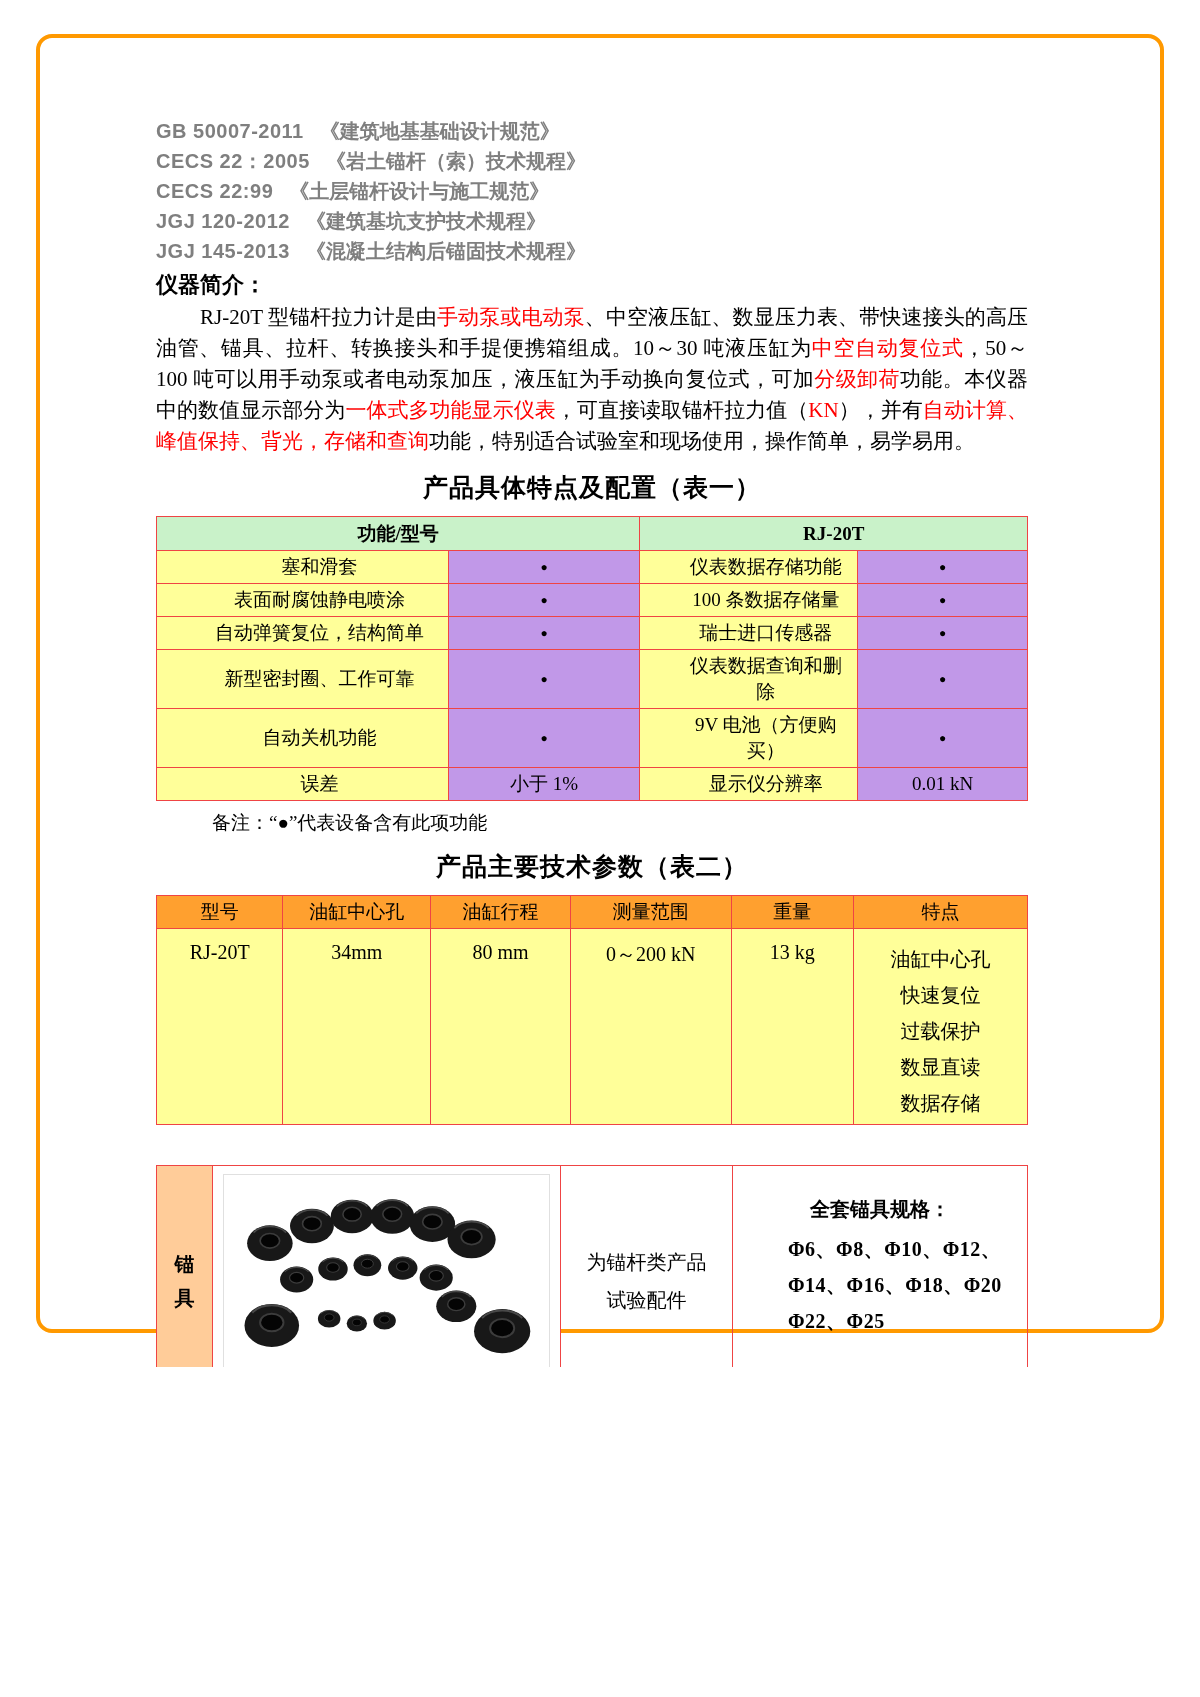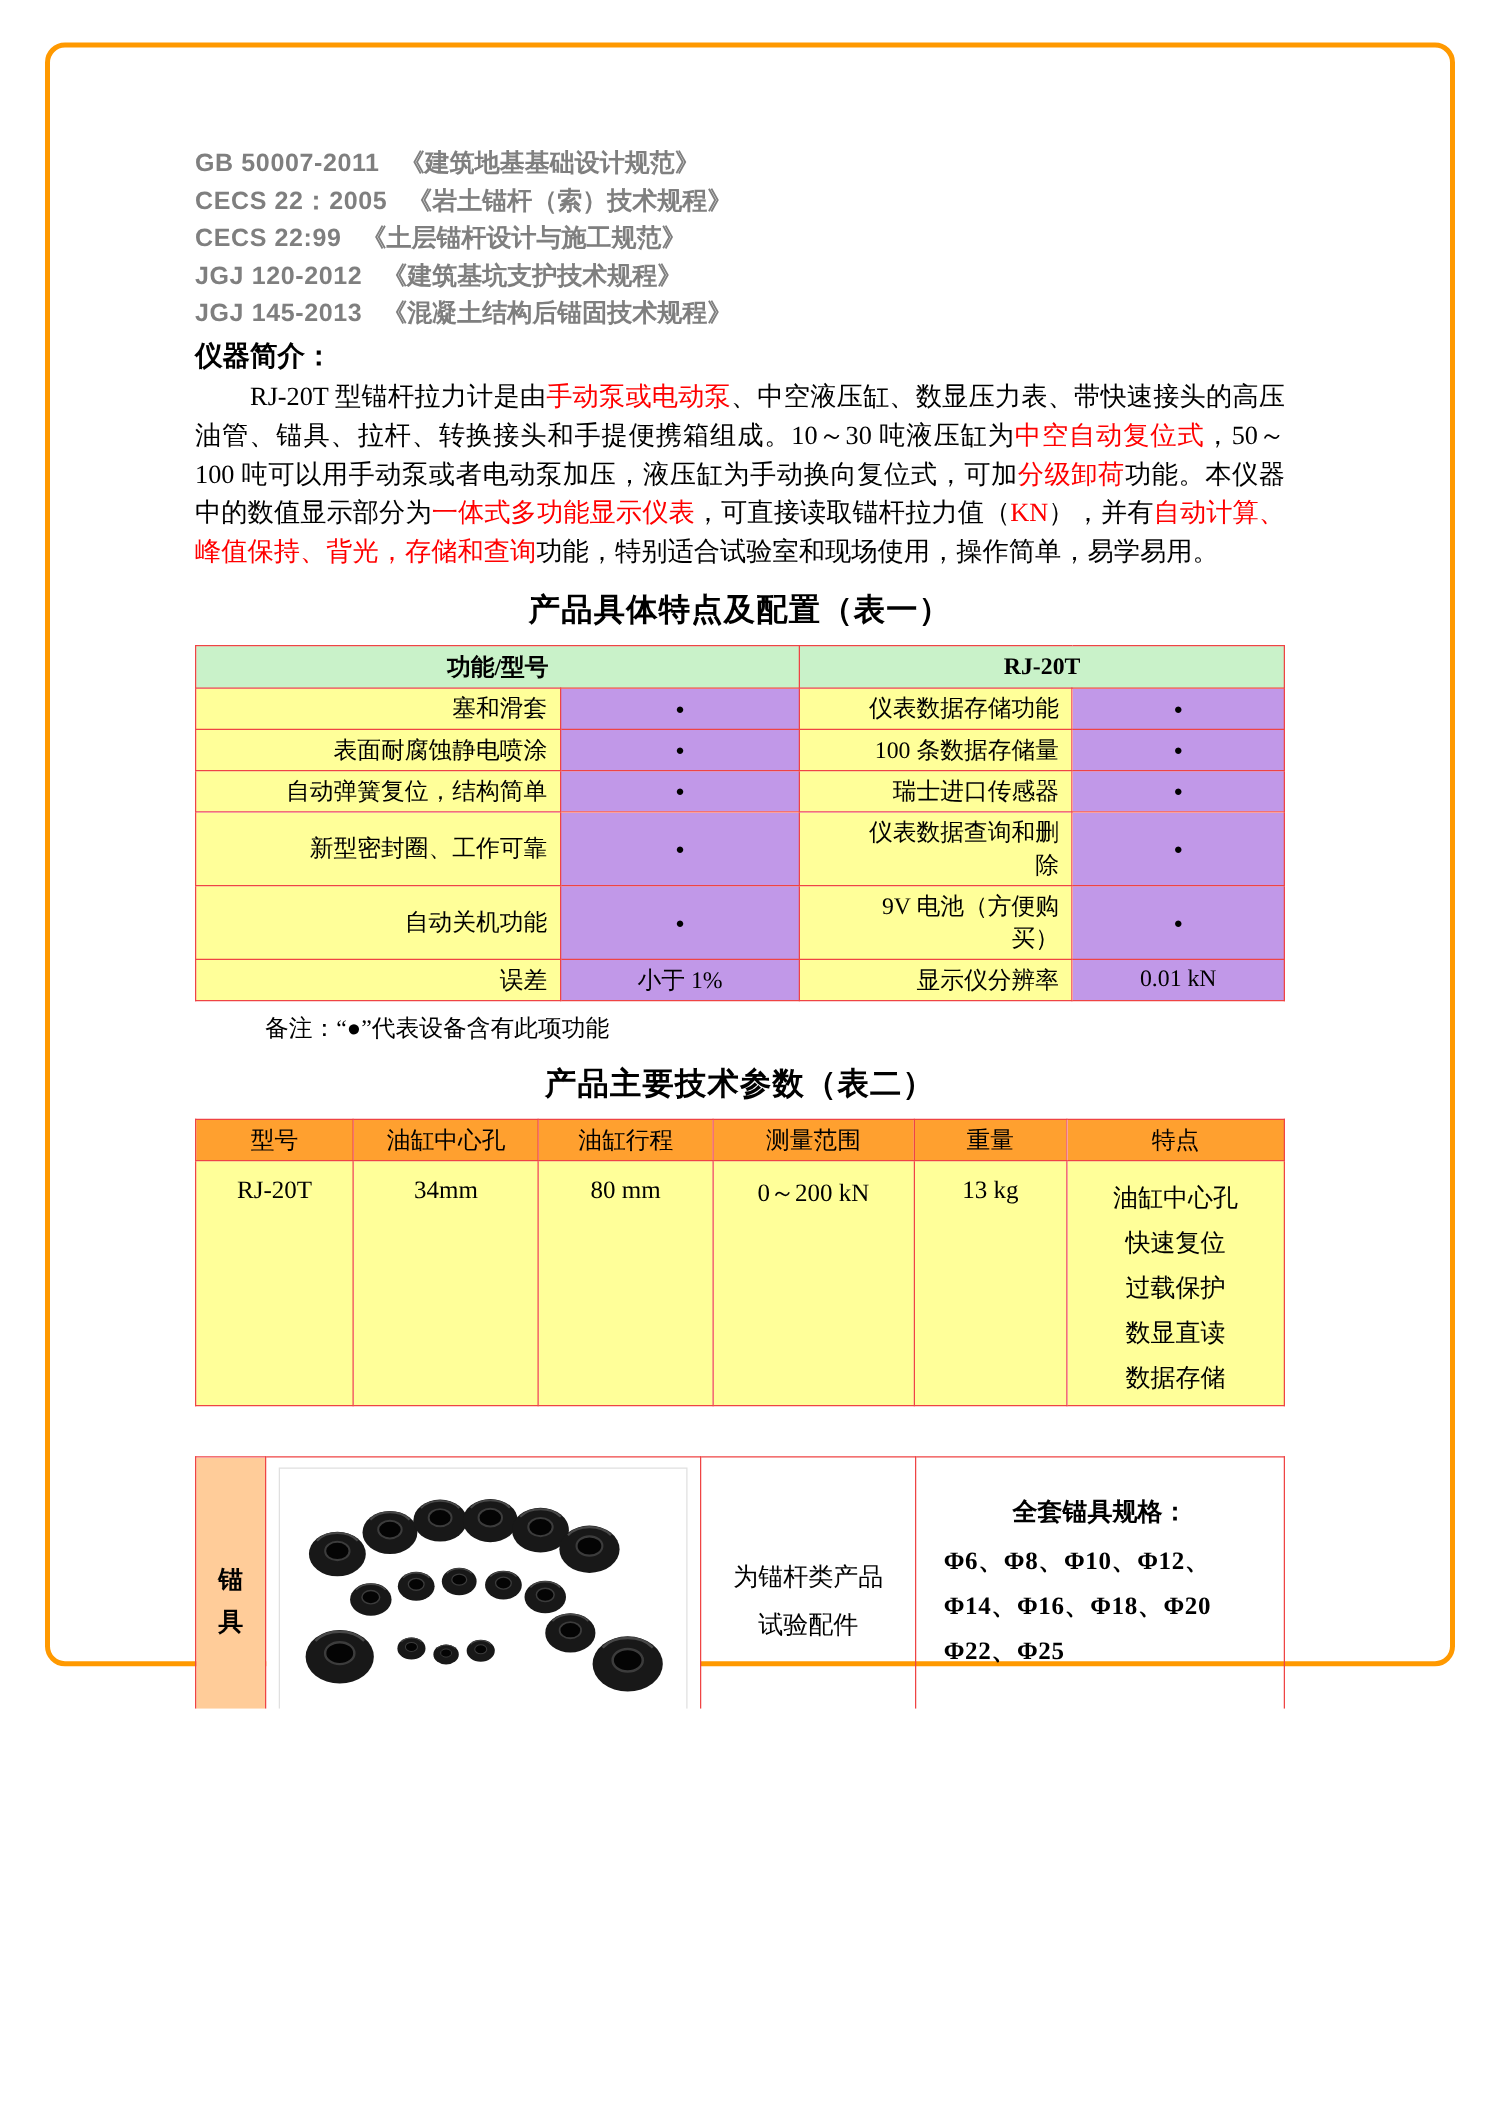--- a/index.html
+++ b/index.html
@@ -61,21 +61,21 @@
   table { border-collapse: collapse; width: 100%; table-layout: fixed; }
   td, th { border: 1px solid #ef4444; font-size: 19px; padding: 3px 10px; overflow: hidden; }
   
   .t1 th {
     background: var(--t1_header, #c9f2c9);
     height: 34px;
     font-weight: 700;
     text-align: center;
   }
   .t1 td { height: 30px; }
-  .t1 .lbl { background: var(--t1_label, #ffff99); text-align: right; padding-left: 44px; }
+  .t1 .lbl { background: var(--t1_label, #ffff99); text-align: center; padding-left: 44px; }
   .t1 .val { background: var(--t1_value, #c198e8); text-align: center; }
   .t1 .dot { font-size: 12px; }
   .note {
     font-size: 19px;
     margin: 9px 0 4px 56px;
   }
   
   .t2 th {
     background: var(--t2_header, #ffa02f);
     font-weight: 400;
@@ -115,21 +115,21 @@
     padding: 0 16px;
     line-height: 1.9;
   }
   .t3 .spec-cell {
     font-weight: 700;
     font-size: 20px;
     vertical-align: top;
     padding: 30px 22px 0 22px;
   }
   .spec-title { text-align: center; margin-bottom: 8px; }
-  .spec-lines { text-align: left; line-height: 36px; letter-spacing: 0.5px; }
+  .spec-lines { text-align: left; line-height: 36px; letter-spacing: 0.5px; margin-left: 33px; }
   
   .footer {
     text-align: center;
     color: #595959;
     font-size: 17px;
     font-family: "Liberation Sans", sans-serif;
   }
 </style>
 </head>
 <body>

